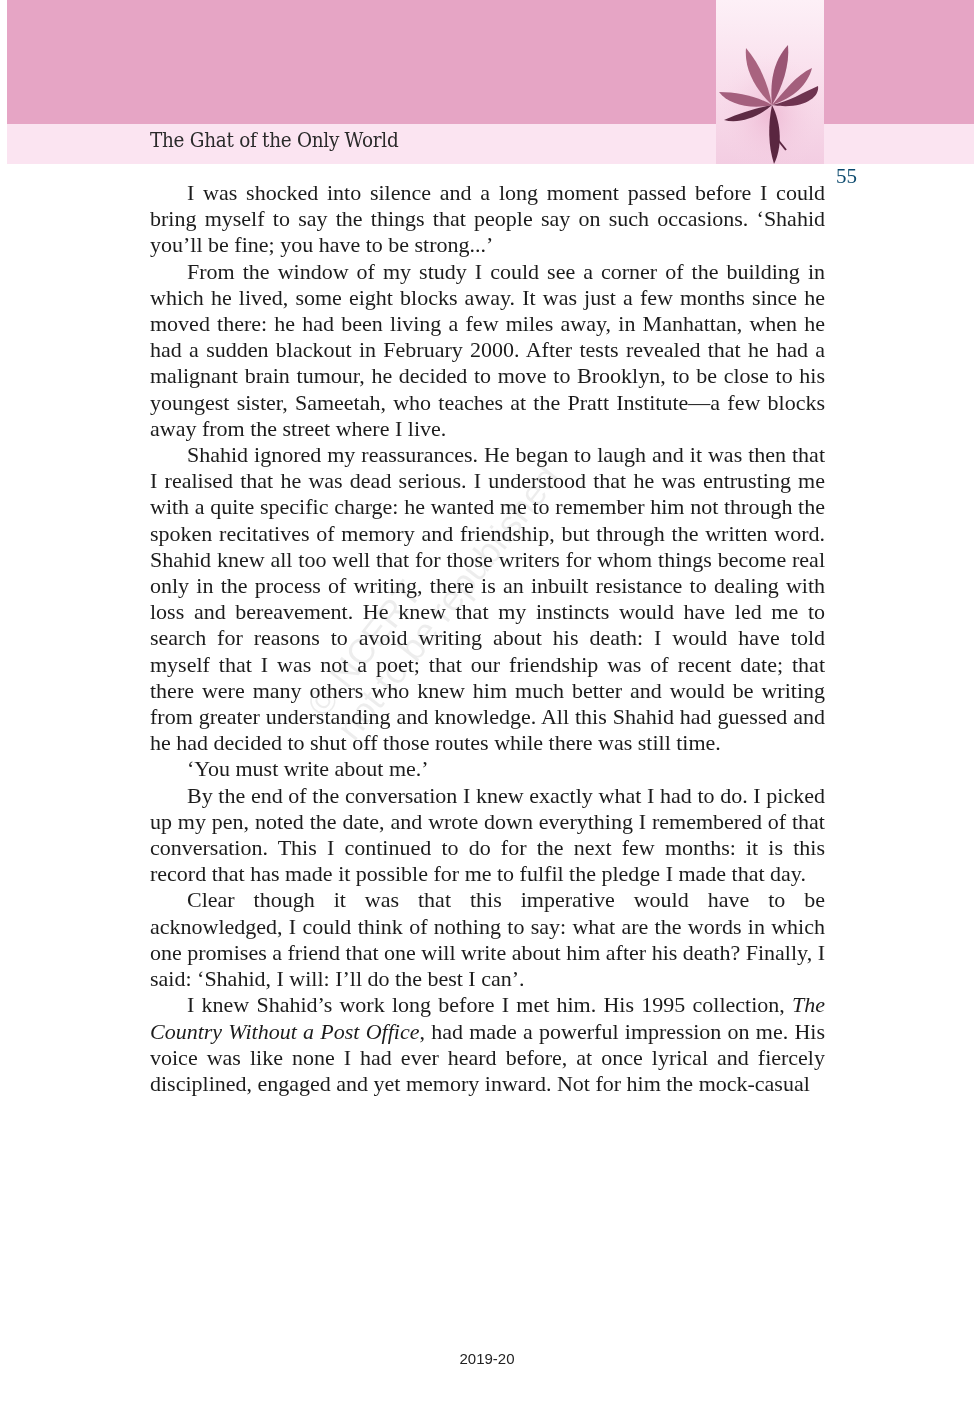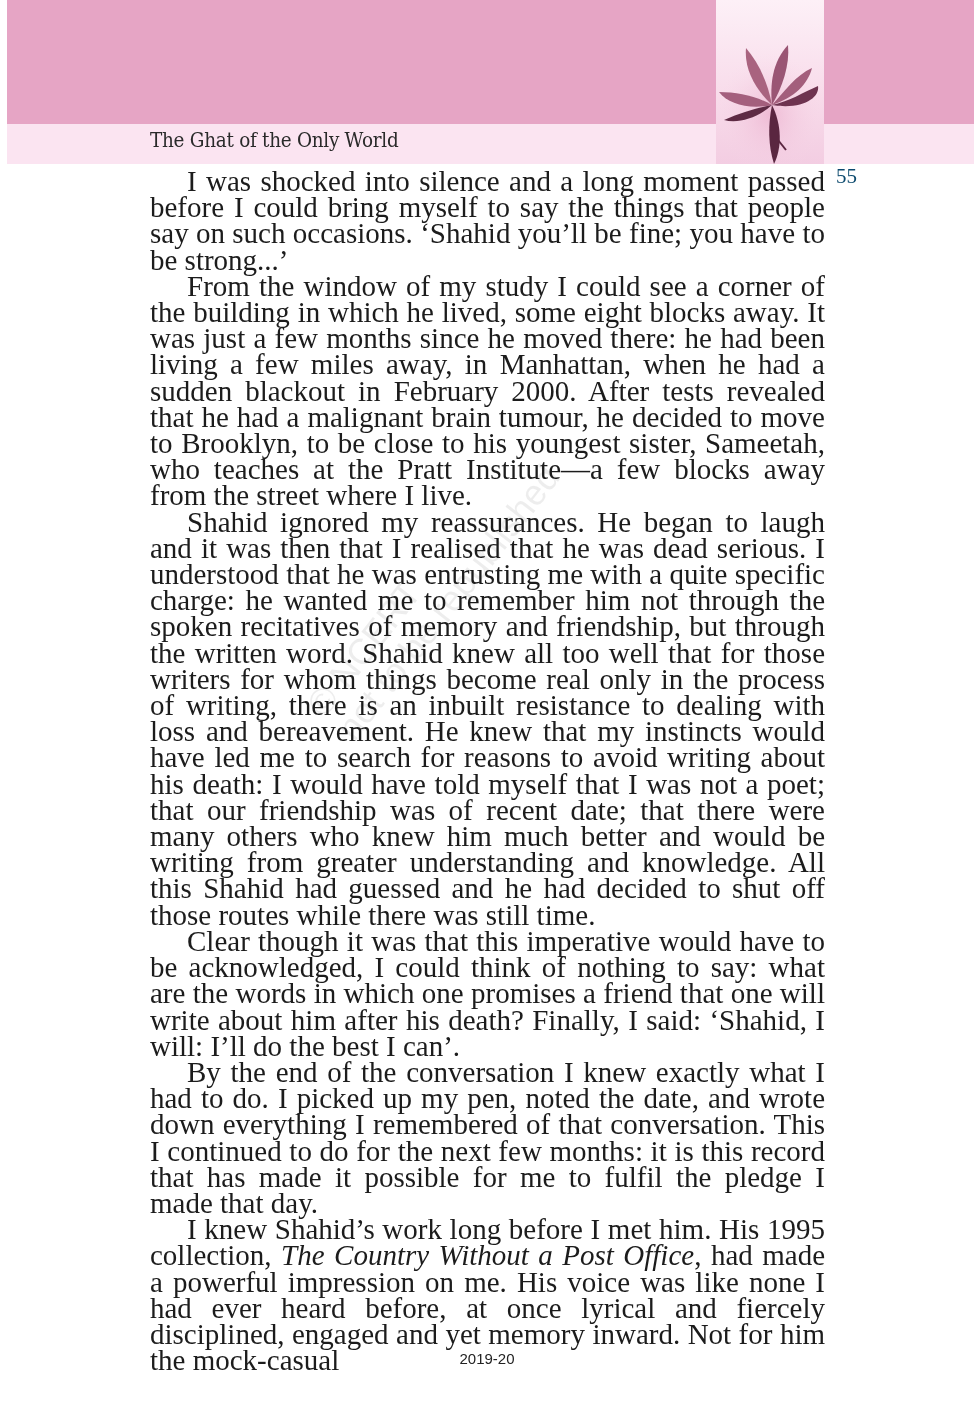--- a/index.html
+++ b/index.html
@@ -20,22 +20,22 @@
     .running-title {
       position: absolute; left: 150px; top: 128px;
       font-family: "DejaVu Serif", serif; font-size: 20px; color: #2a2a2a;
       letter-spacing: -0.3px; transform: scaleX(0.92); transform-origin: left;
     }
     .page-number {
       position: absolute; left: 836px; top: 132px;
       font-family: "Liberation Serif", serif; font-size: 21px; color: #0c4a6e; margin-top: 32px;
     }
     .body-text {
-      position: absolute; left: 150px; top: 168px; width: 675px;
-      font-family: "Liberation Serif", serif; font-size: 29px; line-height: 26.2px;
+      position: absolute; left: 150px; top: 180px; width: 675px;
+      font-family: "Liberation Serif", serif; font-size: 22px; line-height: 26.2px;
       color: #1c1c1c; text-align: justify;
     }
     .body-text p { margin: 0; text-indent: 37px; }
     .body-text em { font-style: italic; }
     .watermark {
       position: absolute; left: 300px; top: 700px; width: 420px;
       transform: rotate(-52deg); transform-origin: left top;
       font-family: "Liberation Sans", sans-serif; color: rgba(0,0,0,0.07);
       font-size: 36px; line-height: 38px; pointer-events: none; white-space: nowrap;
     }
@@ -77,18 +77,19 @@
 
 <div class="watermark">
   <div>© NCERT</div>
   <div>not to be republished</div>
 </div>
 
 <div class="body-text">
   <p>I was shocked into silence and a long moment passed before I could bring myself to say the things that people say on such occasions. ‘Shahid you’ll be fine; you have to be strong...’</p>
   <p>From the window of my study I could see a corner of the building in which he lived, some eight blocks away. It was just a few months since he moved there: he had been living a few miles away, in Manhattan, when he had a sudden blackout in February 2000. After tests revealed that he had a malignant brain tumour, he decided to move to Brooklyn, to be close to his youngest sister, Sameetah, who teaches at the Pratt Institute—a few blocks away from the street where I live.</p>
   <p>Shahid ignored my reassurances. He began to laugh and it was then that I realised that he was dead serious. I understood that he was entrusting me with a quite specific charge: he wanted me to remember him not through the spoken recitatives of memory and friendship, but through the written word. Shahid knew all too well that for those writers for whom things become real only in the process of writing, there is an inbuilt resistance to dealing with loss and bereavement. He knew that my instincts would have led me to search for reasons to avoid writing about his death: I would have told myself that I was not a poet; that our friendship was of recent date; that there were many others who knew him much better and would be writing from greater understanding and knowledge. All this Shahid had guessed and he had decided to shut off those routes while there was still time.</p>
+  <p>‘You must write about me.’</p>
+  <p>By the end of the conversation I knew exactly what I had to do. I picked up my pen, noted the date, and wrote down everything I remembered of that conversation. This I continued to do for the next few months: it is this record that has made it possible for me to fulfil the pledge I made that day.</p>
   <p>Clear though it was that this imperative would have to be acknowledged, I could think of nothing to say: what are the words in which one promises a friend that one will write about him after his death? Finally, I said: ‘Shahid, I will: I’ll do the best I can’.</p>
-  <p>By the end of the conversation I knew exactly what I had to do. I picked up my pen, noted the date, and wrote down everything I remembered of that conversation. This I continued to do for the next few months: it is this record that has made it possible for me to fulfil the pledge I made that day.</p>
   <p><span>I knew Shahid’s work long before I met him. His 1995 collection, </span><em>The Country Without a Post Office</em><span>, had made a powerful impression on me. His voice was like none I had ever heard before, at once lyrical and fiercely disciplined, engaged and yet memory inward. Not for him the mock-casual</span></p>
 </div>
 
 <div class="footer-year">2019-20</div>
 
 </body></html>

